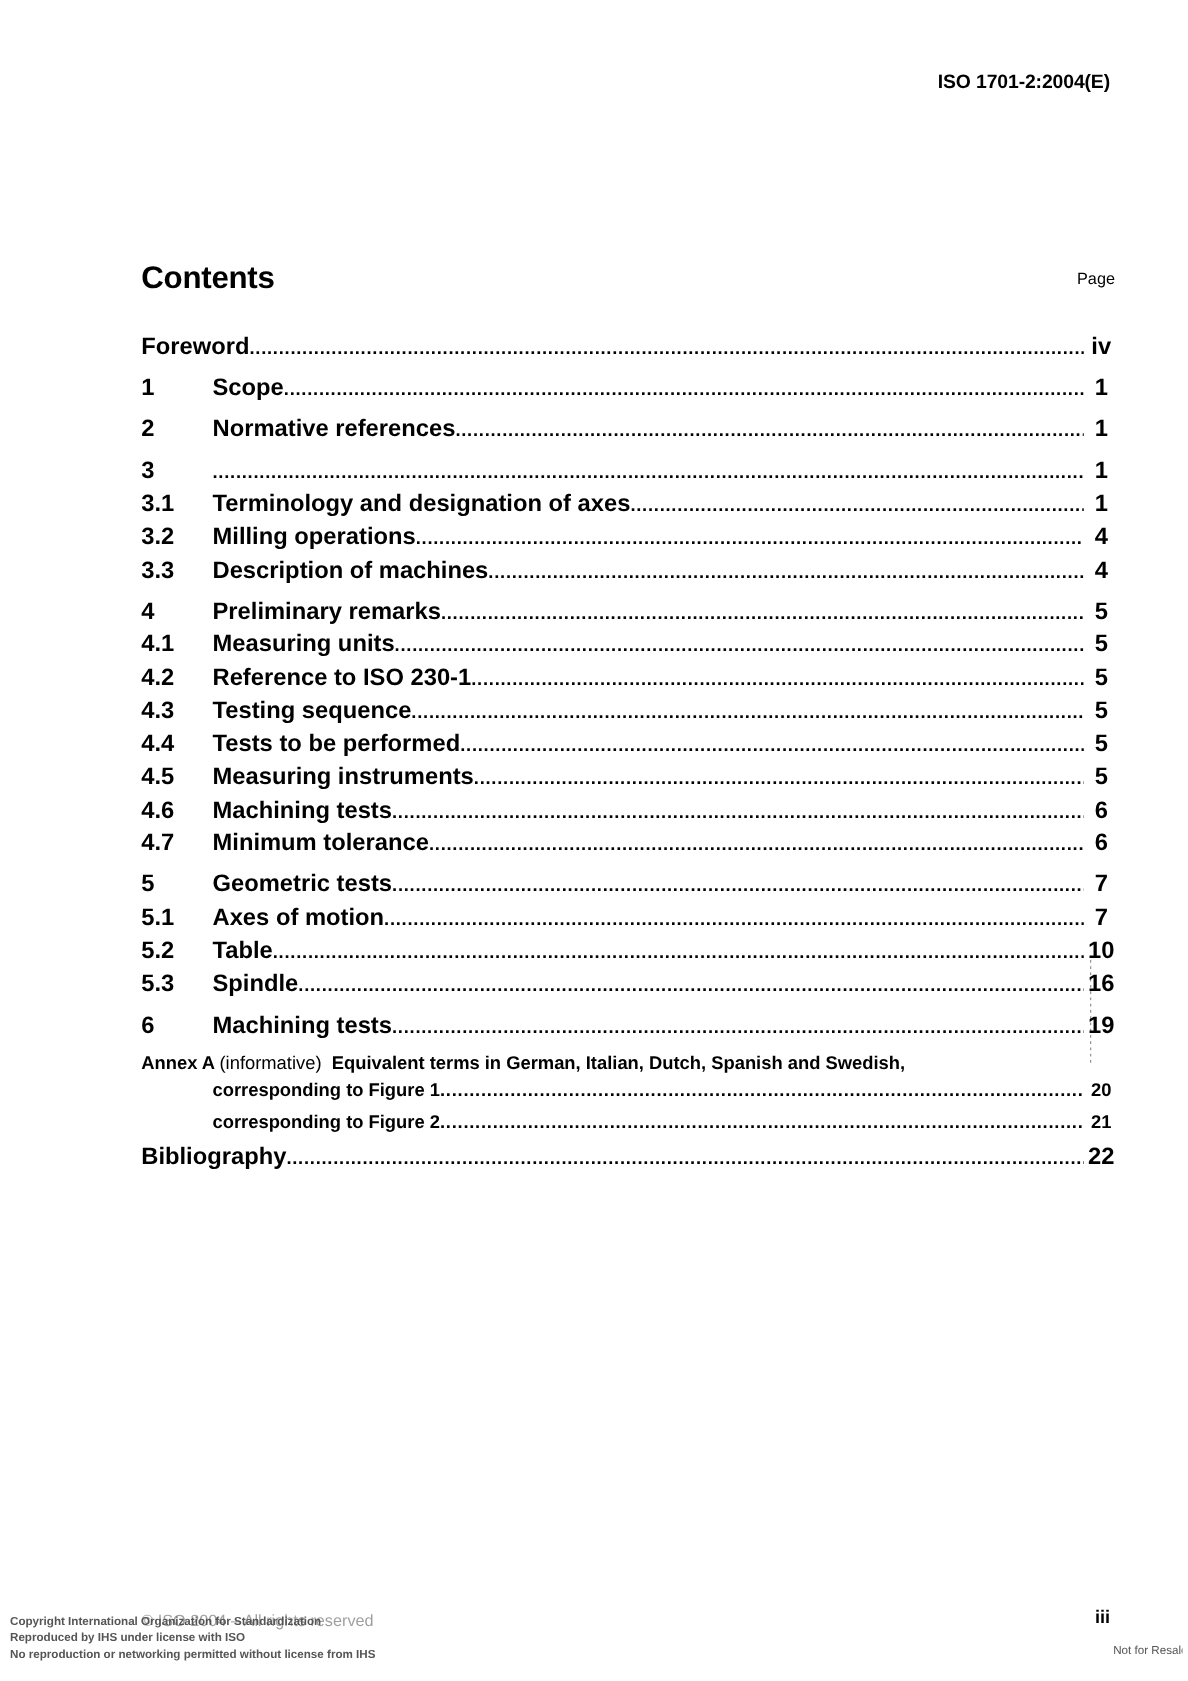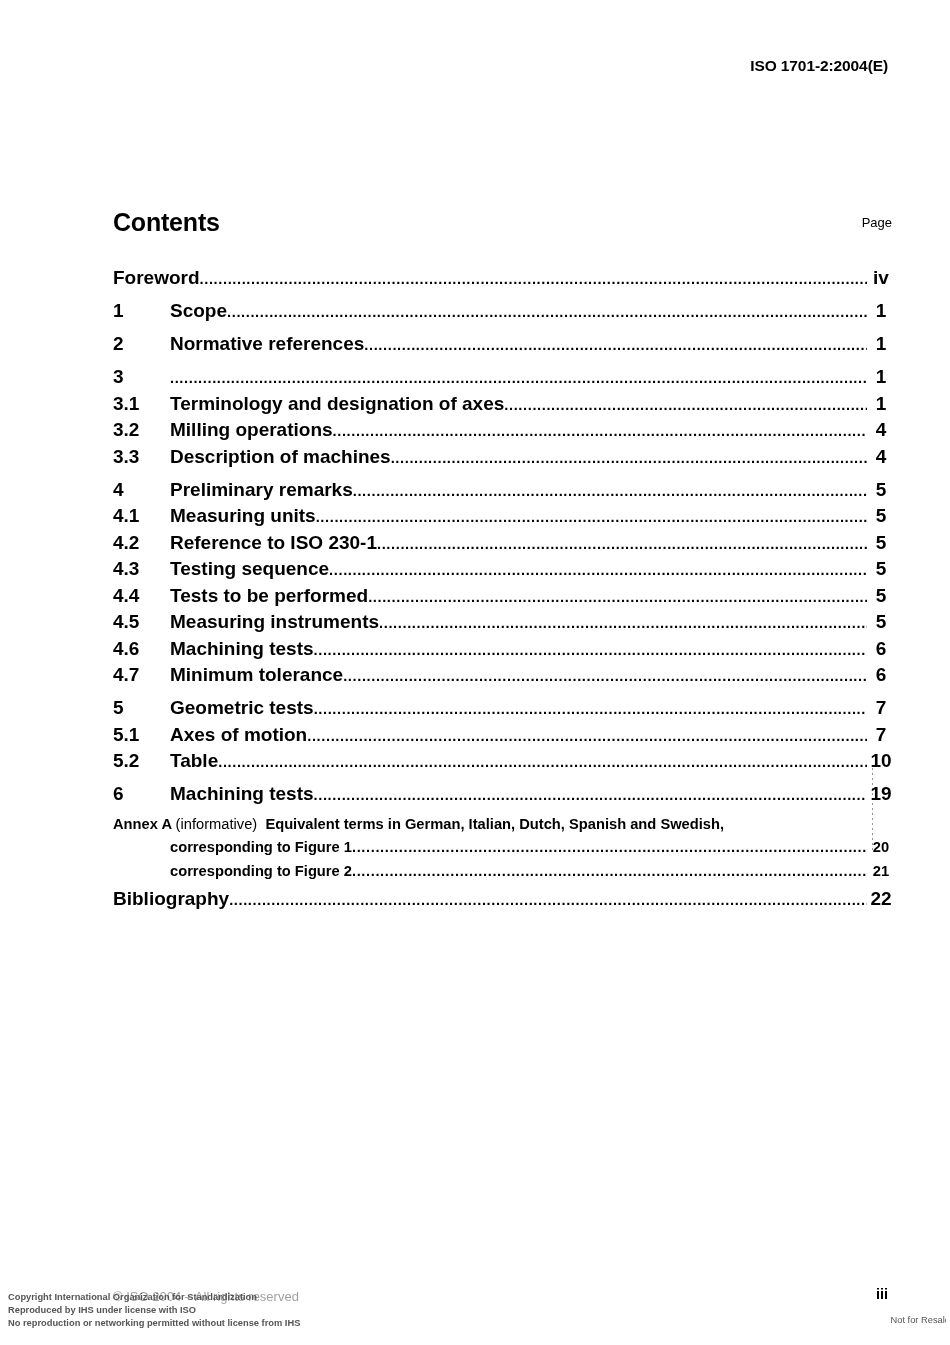--- a/index.html
+++ b/index.html
@@ -299,20 +299,26 @@
         <span class="toc-label">Axes of motion</span>
         <span class="leader"></span>
         <span class="toc-pg">7</span>
       </div>
       <div class="toc-row tight">
         <span class="toc-num">5.2</span>
         <span class="toc-label">Table</span>
         <span class="leader"></span>
         <span class="toc-pg">10</span>
       </div>
+      <div class="toc-row">
+        <span class="toc-num">5.3</span>
+        <span class="toc-label">Spindle</span>
+        <span class="leader"></span>
+        <span class="toc-pg">16</span>
+      </div>
       <div class="toc-row group-gap">
         <span class="toc-num">6</span>
         <span class="toc-label">Machining tests</span>
         <span class="leader"></span>
         <span class="toc-pg">19</span>
       </div>
       <div class="annex-row group-gap">
         <div class="annex-line1"><span>Annex A</span> <span class="annex-informative">(informative)</span>&nbsp; <span>Equivalent terms in German, Italian, Dutch, Spanish and Swedish,</span></div>
         <div class="annex-line2">
           <span>corresponding to Figure 1</span>

